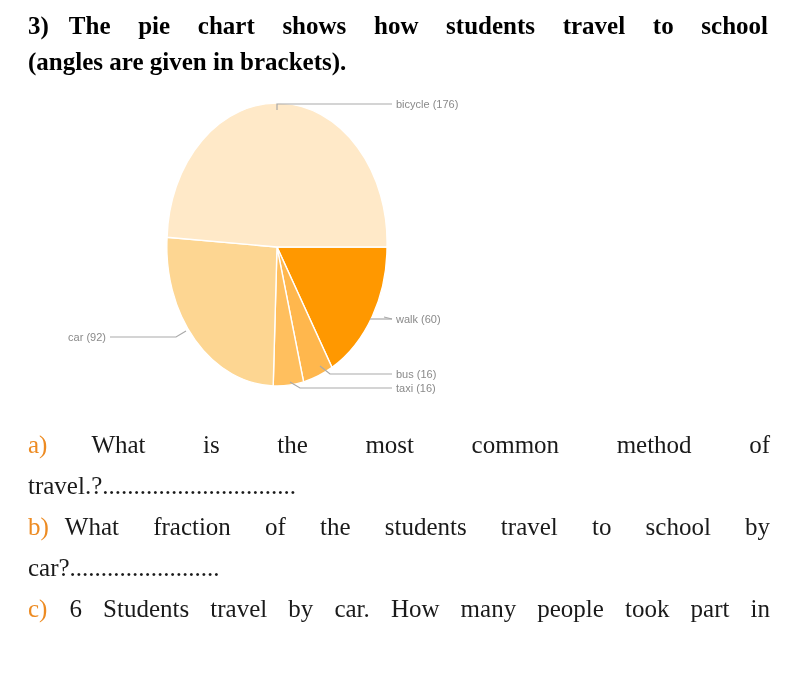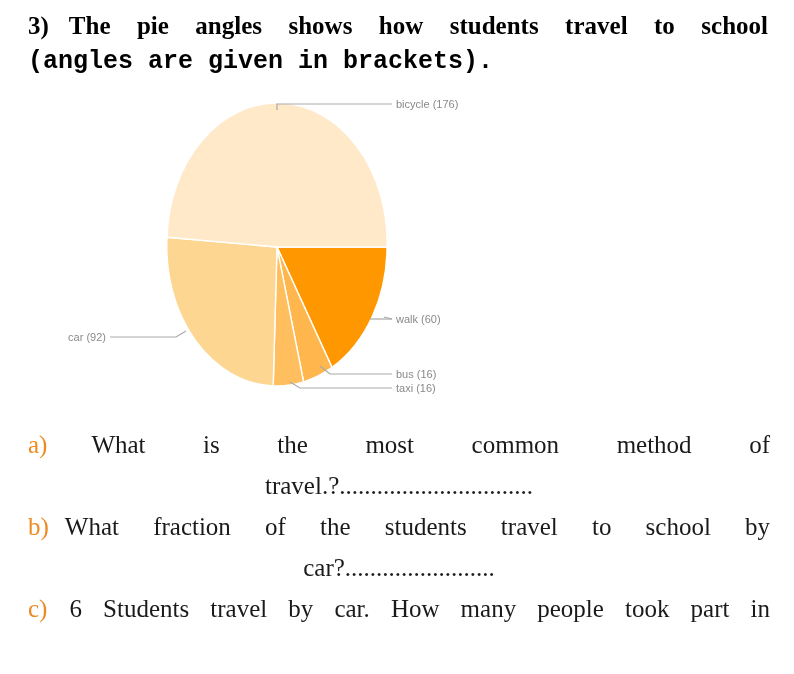--- a/index.html
+++ b/index.html
@@ -32,21 +32,20 @@
     margin-right: 20px;
   }
   .q-line-1 {
     display: block;
     text-align: justify;
     text-align-last: justify;
     white-space: normal;
   }
   .q-line-2 {
     display: block;
-    font-family: Liberation Mono, monospace;
   }
 
   
   .chart-area {
     position: absolute;
     left: 0;
     top: 86px;
     width: 660px;
     height: 330px;
   }
@@ -77,31 +76,30 @@
   .marker {
     color: #ED8B22;
   }
   .just-line {
     display: block;
     text-align: justify;
     text-align-last: justify;
   }
   .last-line {
     display: block;
-    text-align: center;
   }
   .sp-a { display: inline-block; width: 44px; }
   .sp-b { display: inline-block; width: 16px; }
   .sp-c { display: inline-block; width: 22px; }
 </style>
 </head>
 <body>
 
 <div class="q-heading">
-  <span class="q-line-1"><span class="qnum">3)</span><span>The pie angles shows how students travel to school</span></span>
+  <span class="q-line-1"><span class="qnum">3)</span><span>The pie chart shows how students travel to school</span></span>
   <span class="q-line-2">(angles are given in brackets).</span>
 </div>
 
 <div class="chart-area">
   <svg class="chart-svg" width="794" height="330" viewBox="0 0 794 330">
 
     <path d="M 277 161 L 387 161 A 110 139 0 0 1 332 281.4 Z" fill="#FF9800" stroke="#ffffff" stroke-width="1.4"></path>
 
     <path d="M 277 161 L 332 281.4 A 110 139 0 0 1 303.6 295.9 Z" fill="#FFB74D" stroke="#ffffff" stroke-width="1.4"></path>
 

